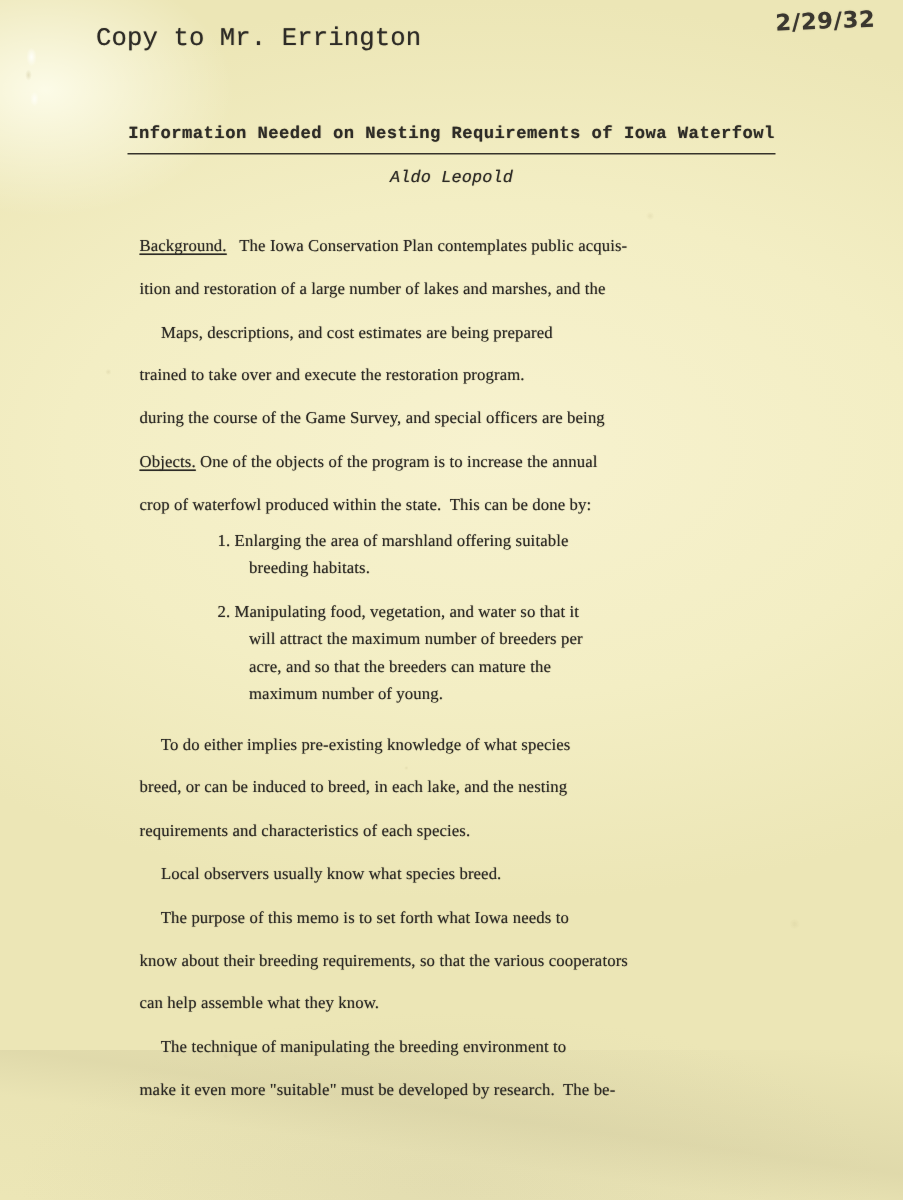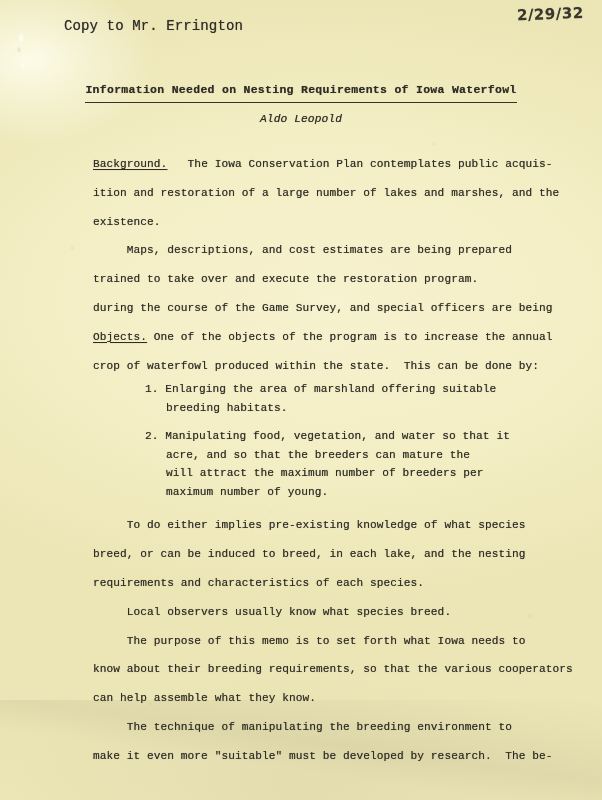--- a/index.html
+++ b/index.html
@@ -52,21 +52,21 @@
     pointer-events: none;
     background:
       radial-gradient(ellipse 5px 9px at 9px 12px, rgba(255,255,250,0.95) 0%, rgba(255,255,250,0) 70%),
       radial-gradient(ellipse 4px 7px at 11px 40px, rgba(255,255,250,0.8) 0%, rgba(255,255,250,0) 72%),
       radial-gradient(ellipse 3px 5px at 7px 24px, rgba(190,180,130,0.35) 0%, rgba(190,180,130,0) 75%);
   }
 
   .ink {
     position: absolute;
     white-space: pre;
-    font-size: 14px;
+    font-size: 17px;
     line-height: 13px;
     letter-spacing: 0.12px;
     color: #2e2c27;
     text-shadow: 0 0 0.7px rgba(60,56,44,0.55), 0.35px 0.25px 0.5px rgba(90,84,60,0.28);
   }
 
   
   #date {
     position: absolute;
     right: 18px;
@@ -103,20 +103,21 @@
     white-space: normal;
     font-style: italic;
   }
 
   
   #body {
     position: absolute;
     left: 93px;
     top: 150px;
     width: 470px;
+    font-family: Liberation Serif, serif;
   }
   .line {
     white-space: pre;
     font-size: 11.1px;
     line-height: 28.8px;
     height: 28.8px;
     letter-spacing: 0.1px;
     color: #2e2c27;
     text-shadow: 0 0 0.7px rgba(60,56,44,0.5), 0.3px 0.2px 0.5px rgba(95,88,62,0.25);
   }
@@ -144,36 +145,35 @@
   <div class="ink" id="copyline">Copy to Mr. Errington</div>
 
   <div class="ink" id="title"><span class="tx">Information Needed on Nesting Requirements of Iowa Waterfowl</span></div>
 
   <div class="ink" id="author">Aldo Leopold</div>
 
   <div id="body">
 
     <div class="line"><span class="u">Background.</span><span>   The Iowa Conservation Plan contemplates public acquis-</span></div>
     <div class="line">ition and restoration of a large number of lakes and marshes, and the</div>
-    <div class="line">existence.</div>
 
     <div class="line">     Maps, descriptions, and cost estimates are being prepared</div>
     <div class="line">trained to take over and execute the restoration program.</div>
     <div class="line">during the course of the Game Survey, and special officers are being</div>
 
     <div class="line"><span class="u">Objects.</span><span> One of the objects of the program is to increase the annual</span></div>
     <div class="line">crop of waterfowl produced within the state.  This can be done by:</div>
 
     <div class="line tight ind1">1. Enlarging the area of marshland offering suitable</div>
     <div class="line tight ind2">breeding habitats.</div>
     <div class="gap"></div>
 
     <div class="line tight ind1">2. Manipulating food, vegetation, and water so that it</div>
+    <div class="line tight ind2">will attract the maximum number of breeders per</div>
     <div class="line tight ind2">acre, and so that the breeders can mature the</div>
-    <div class="line tight ind2">will attract the maximum number of breeders per</div>
     <div class="line tight ind2">maximum number of young.</div>
     <div class="gap"></div>
 
     <div class="line">     To do either implies pre-existing knowledge of what species</div>
     <div class="line">breed, or can be induced to breed, in each lake, and the nesting</div>
     <div class="line">requirements and characteristics of each species.</div>
 
     <div class="line">     Local observers usually know what species breed.</div>
 
     <div class="line">     The purpose of this memo is to set forth what Iowa needs to</div>

